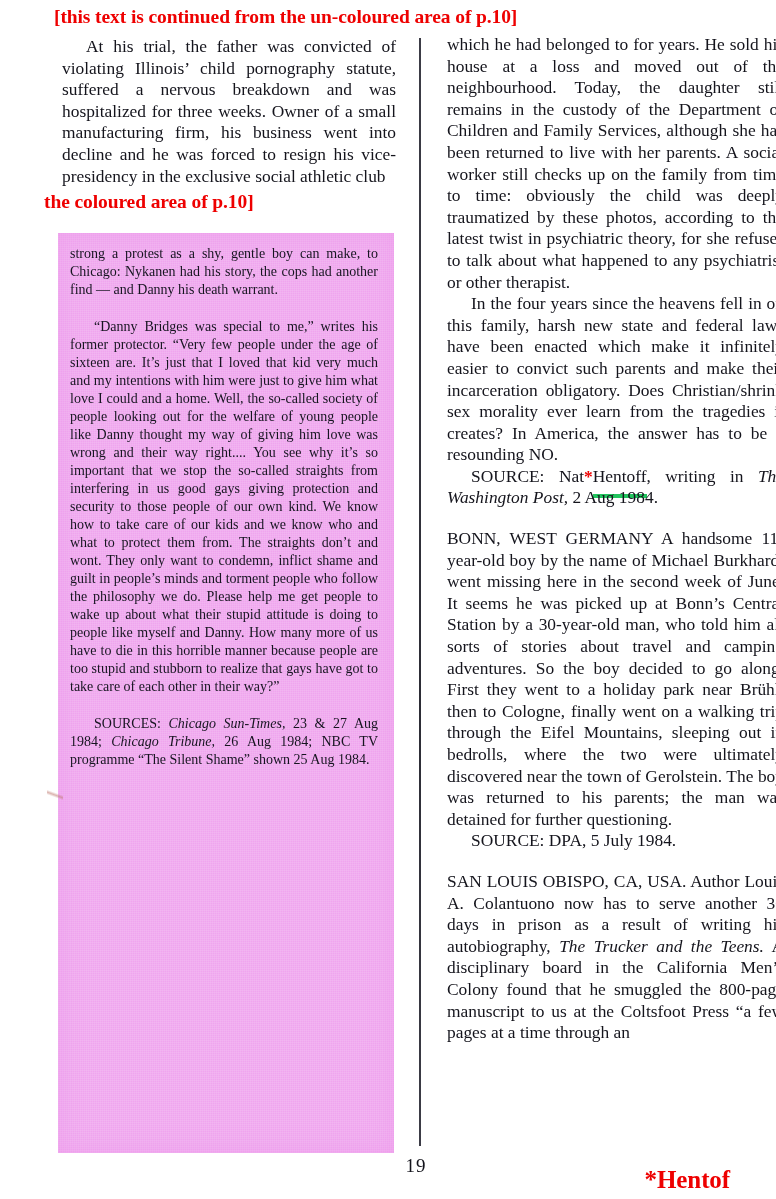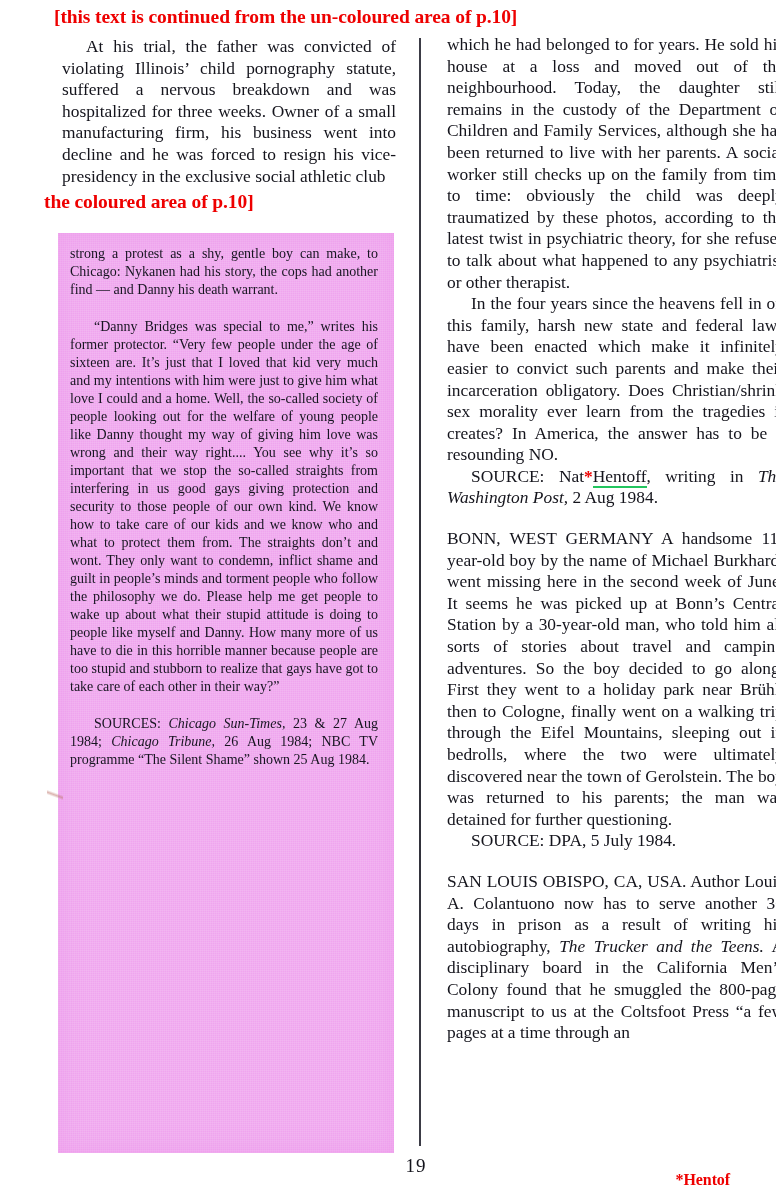--- a/index.html
+++ b/index.html
@@ -45,21 +45,21 @@
     left: 16px;
     top: 190px;
     font-size: 19.5px;
     line-height: 23px;
     width: 360px;
   }
   #annot-mid .l2 { display: block; }
   #annot-footnote {
     right: 74px;
     bottom: 8px;
-    font-size: 16px;
+    font-size: 25px;
     line-height: 22px;
     white-space: nowrap;
   }
 
   
   #divider {
     position: absolute;
     left: 391px;
     top: 38px;
     width: 2px;
@@ -117,22 +117,22 @@
     width: 16px;
     height: 26px;
     background: linear-gradient(200deg, rgba(0,0,0,0) 42%, rgba(190,120,110,.55) 50%, rgba(0,0,0,0) 58%);
     pointer-events: none;
   }
 
   
   .ital { font-style: italic; }
   .red-star { color: #ee0000; font-weight: bold; }
   .red-underline {
-    border-bottom: 2px solid #22c55e;
-    padding-bottom: 0px;
+    border-bottom: 4px solid #22c55e;
+    padding-bottom: 8px;
   }
 
   
   #folio {
     position: absolute;
     left: 0;
     right: 0;
     top: 1155px;
     text-align: center;
     font-size: 19px;

